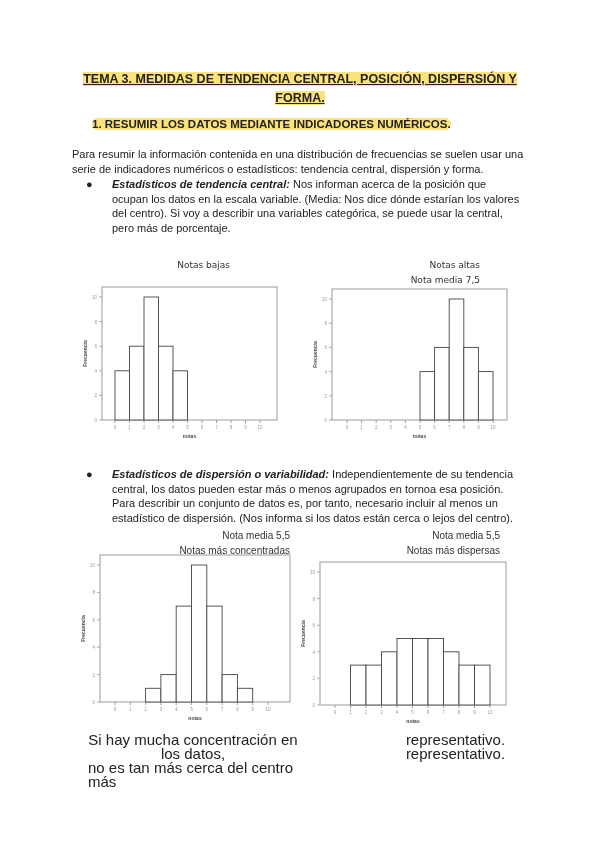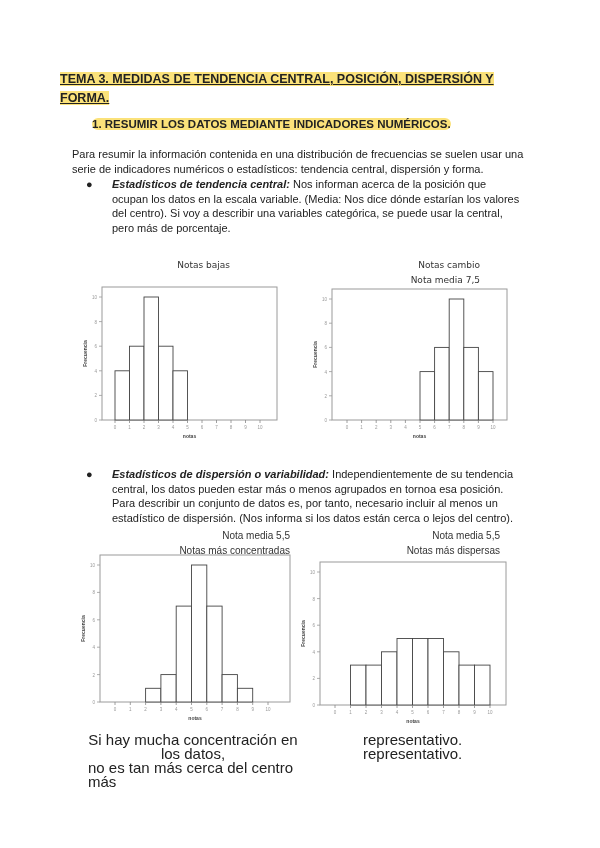--- a/index.html
+++ b/index.html
@@ -1,18 +1,18 @@
 <!DOCTYPE html>
 <html><head>
 <meta charset="utf-8">
 <style>
   html, body { margin:0; padding:0; background:#ffffff; }
   body { width:600px; height:848px; position:relative; overflow:hidden; font-family:"Liberation Sans", sans-serif; color:#222; }
   .abs { position:absolute; }
-  .title { left:60px; width:480px; top:70px; text-align:left; font-weight:bold; font-size:12.5px; line-height:19px; }
+  .title { left:60px; width:480px; top:70px; text-align:center; font-weight:bold; font-size:12.5px; line-height:19px; }
   .title span { background:#fbe27a; text-decoration:underline; }
   .sec { left:92px; top:118px; font-weight:bold; font-size:11.5px; }
   .sec span { background:#fbe27a;border-radius:6px; }
   .para { left:72px; width:460px; top:147px; font-size:11px; line-height:14.5px; }
   .bullet { left:90px; width:430px; font-size:11px; line-height:14.5px; }
   .bullet .dot { position:absolute; left:-4px; top:0; }
   .bullet .txt { padding-left:22px; display:block; }
   .bullet b { font-style:italic; }
   .chart-title { text-align:right; font-size:10px; line-height:15px; color:#333; }
   .chart-title.calibri { font-family:"DejaVu Sans", sans-serif; font-size:9px; }
@@ -80,21 +80,21 @@
     <text x="151" y="144" font-size="4.5" fill="#999" text-anchor="middle">8</text>
     <line x1="165.5" y1="135" x2="165.5" y2="138" stroke="#888" stroke-width="0.8"></line>
     <text x="165.5" y="144" font-size="4.5" fill="#999" text-anchor="middle">9</text>
     <line x1="180" y1="135" x2="180" y2="138" stroke="#888" stroke-width="0.8"></line>
     <text x="180" y="144" font-size="4.5" fill="#999" text-anchor="middle">10</text>
     <text x="109.5" y="153" font-size="5" font-weight="bold" fill="#444" text-anchor="middle">notas</text>
     <text x="7" y="68.5" font-size="5" font-weight="bold" fill="#444" text-anchor="middle" transform="rotate(-90 7 68.5)">Frecuencia</text>
   </svg>
 
 <div class="abs chart-title calibri" style="left:360px; width:120px; top:258px;">
-  <div>Notas cambio</div>
+  <div>Notas altas</div>
   <div>Nota media 7,5</div>
 </div>
 <svg class="abs" style="left:310px; top:285px;" width="205" height="160" id="chart1">
     <rect x="22" y="4" width="175" height="131" fill="none" stroke="#9a9a9a" stroke-width="1"></rect>
     <line x1="19" y1="135" x2="22" y2="135" stroke="#999" stroke-width="0.8"></line>
     <text x="17" y="137" font-size="4.5" fill="#999" text-anchor="end">0</text>
     <line x1="19" y1="110.8" x2="22" y2="110.8" stroke="#999" stroke-width="0.8"></line>
     <text x="17" y="112.8" font-size="4.5" fill="#999" text-anchor="end">2</text>
     <line x1="19" y1="86.6" x2="22" y2="86.6" stroke="#999" stroke-width="0.8"></line>
     <text x="17" y="88.6" font-size="4.5" fill="#999" text-anchor="end">4</text>
@@ -242,14 +242,14 @@
     <text x="190" y="154" font-size="4.5" fill="#999" text-anchor="middle">10</text>
     <text x="113" y="163" font-size="5" font-weight="bold" fill="#444" text-anchor="middle">notas</text>
     <text x="5" y="73.5" font-size="5" font-weight="bold" fill="#444" text-anchor="middle" transform="rotate(-90 5 73.5)">Frecuencia</text>
   </svg>
 
 <div class="abs caption" style="left:78px; width:230px; top:733px; text-align:center;">
   <div>Si hay mucha concentración en los datos,</div>
   <div style="text-align:left; padding-left:10px;">no es tan más cerca del centro más</div>
 </div>
 <div class="abs caption" style="left:318px; width:230px; top:733px;">
-  <div style="padding-left:45px;">representativo. representativo.</div>
+  <div style="padding-left:45px;text-align:center;">representativo. representativo.</div>
 </div>
 
 </body></html>

